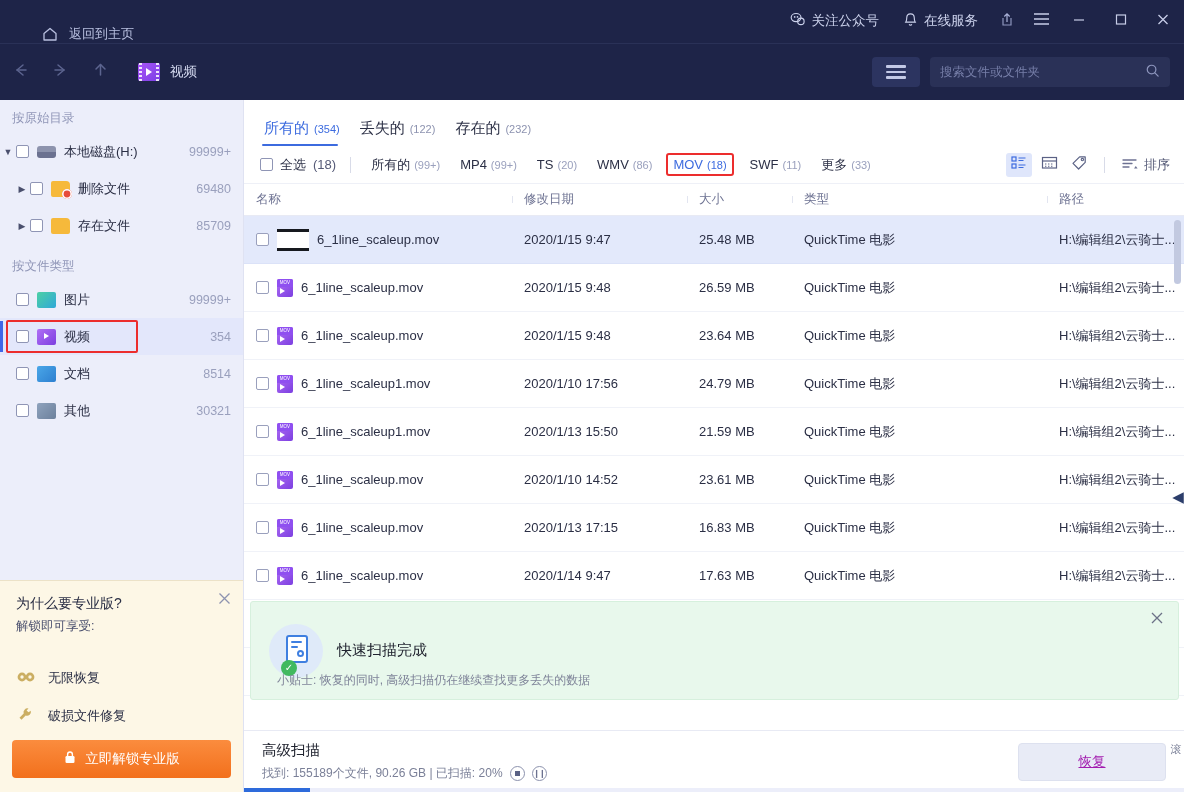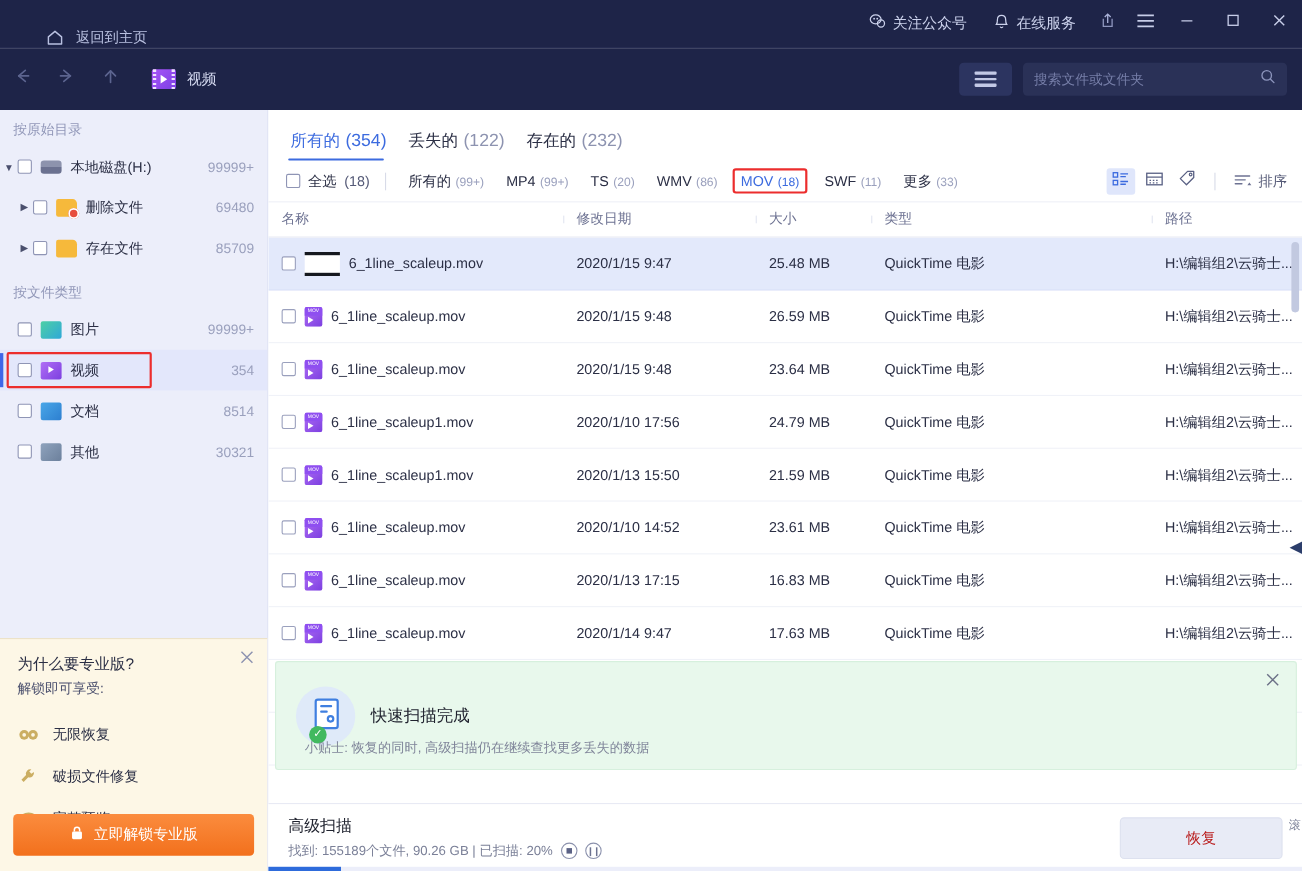--- a/index.html
+++ b/index.html
@@ -140,38 +140,38 @@
   }
 
   
   .promo {
     height: 212px; background: #fdf7e6; border-top: 1px solid #ece2c8;
     position: relative; padding: 14px 16px 0 16px;
   }
   .promo-close { position: absolute; right: 12px; top: 10px; color: #8d93b0; font-size: 15px; }
   .promo-title { font-size: 14px; color: #2b2f45; margin-bottom: 5px; }
   .promo-sub { font-size: 12.5px; color: #4a4f6d; margin-bottom: 14px; }
-  .promo-item { display: flex; align-items: center; gap: 12px; height: 38px; font-size: 13px; color: #2b2f45; }
+  .promo-item { display: flex; align-items: flex-end; gap: 12px; height: 38px; font-size: 13px; color: #2b2f45; }
   .promo-ico { width: 20px; height: 20px; display: flex; align-items: center; justify-content: center; color: #c3a14a; }
   .unlock-btn {
     position: absolute; left: 12px; right: 12px; bottom: 14px; height: 38px;
     background: linear-gradient(to bottom,#fb8c3e,#f2701c); border-radius: 4px;
     color: #fff; font-size: 13.5px; display: flex; align-items: center;
     justify-content: center; gap: 8px;
   }
 
   
   .main { position: absolute; top: 100px; left: 244px; width: 940px; height: 692px; background: #fff; }
 
   .tabs-row { display: flex; align-items: flex-end; height: 46px; padding: 0 0 0 16px; }
   .tab {
     position: relative; display: flex; align-items: baseline; gap: 5px;
     padding: 0 16px 8px 4px; font-size: 15px; color: #2b2f45;
   }
-  .tab .cnt { font-size: 16px; color: #8d93b0; }
+  .tab .cnt { font-size: 11px; color: #8d93b0; }
   .tab.active { color: #3c6bdf; }
   .tab.active .cnt { color: #3c6bdf; }
   .tab.active::after {
     content: ""; position: absolute; left: 2px; right: 18px; bottom: 0; height: 2.5px;
     background: #3c6bdf; border-radius: 2px;
   }
 
   .filter-row {
     display: flex; align-items: center; height: 38px; padding: 0 14px 0 16px;
     border-bottom: 1px solid #eef0f7;
@@ -300,22 +300,22 @@
   .foot-title { font-size: 14.5px; color: #20232f; }
   .foot-sub { font-size: 12px; color: #7b8098; display: flex; align-items: center; gap: 7px; }
   .ctl-btn {
     width: 15px; height: 15px; border-radius: 50%; border: 1.2px solid #8c92ad;
     display: flex; align-items: center; justify-content: center; color: #6c7290;
   }
   .ctl-btn .sq { width: 5px; height: 5px; background: #5b6285; }
   .ctl-btn .pz { font-size: 8px; letter-spacing: -1px; }
   .recover-btn {
     margin-left: auto; width: 148px; height: 38px; border-radius: 4px;
-    background: #e8ebf6; border: 1px solid #dde1ef; color: #b91c1c;
-    font-size: 13.5px; display: flex; align-items: center; justify-content: center;
+    background: #e8ebf6; border: 1px solid #dde1ef; color: #a21caf;
+    font-size: 13.5px; display: flex; align-items: center; justify-content: center; text-decoration: underline;
   }
   .progress-track {
     position: absolute; left: 244px; bottom: 0; width: 940px; height: 4px; background: #eceefa;
   }
   .progress-fill { height: 100%; background: #2e6bdb; }
   .scan-edge {
     position: absolute; right: 1px; bottom: 58px; font-size: 11px; color: #7b8098;
     writing-mode: vertical-rl;
   }
 </style>

